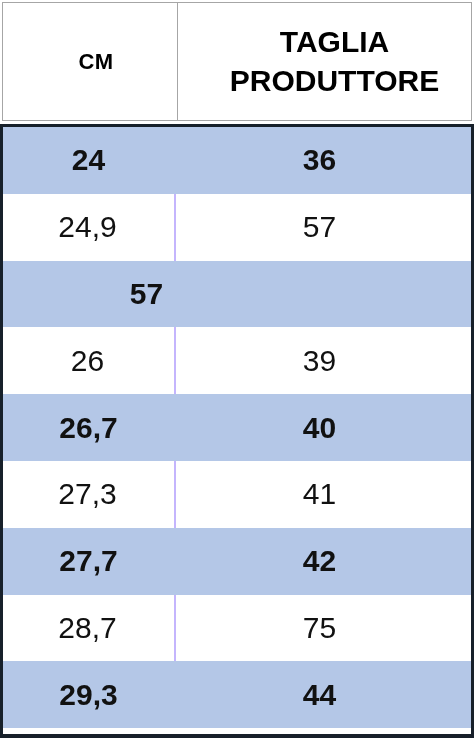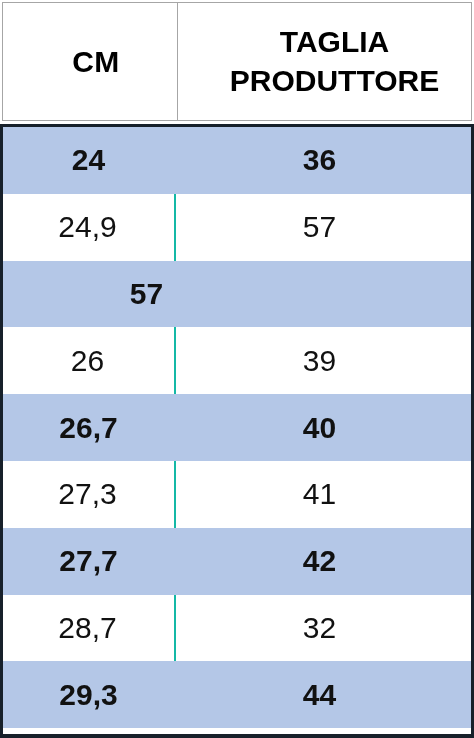--- a/index.html
+++ b/index.html
@@ -42,21 +42,21 @@
     display: flex;
     align-items: center;
     justify-content: center;
     text-align: center;
     color: #000000;
     font-weight: bold;
   }
   .header-cell.cm {
     left: 2px;
     width: 188px;
-    font-size: 30px;
+    font-size: 22px;
     letter-spacing: 0.5px;
   }
   .header-cell.produttore {
     left: 177px;
     width: 295px;
     font-size: 30px;
     line-height: 1.28;
     letter-spacing: 0px;
     padding-left: 20px;
   }
@@ -113,21 +113,21 @@
     padding-right: 8px;
   }
   .chart-row.banded .cell {
     font-weight: bold;
   }
   .chart-row.plain .cell {
     font-weight: normal;
   }
   
   .chart-row.plain .cell.cm {
-    border-right: 2px solid #14b8a6;
+    border-right: 2px solid #c4b5fd;
   }
 </style>
 </head>
 <body>
 
 <div id="size-chart">
 
   <div class="chart-header">
     <div class="header-cell cm">
       <span>CM</span>
@@ -163,21 +163,21 @@
       <div class="chart-row plain">
         <div class="cell cm">27,3</div>
         <div class="cell size">41</div>
       </div>
       <div class="chart-row banded">
         <div class="cell cm">27,7</div>
         <div class="cell size">42</div>
       </div>
       <div class="chart-row plain">
         <div class="cell cm">28,7</div>
-        <div class="cell size">32</div>
+        <div class="cell size">75</div>
       </div>
       <div class="chart-row banded">
         <div class="cell cm">29,3</div>
         <div class="cell size">44</div>
       </div>
     </div>
 
 </div>
 
 </body></html>

